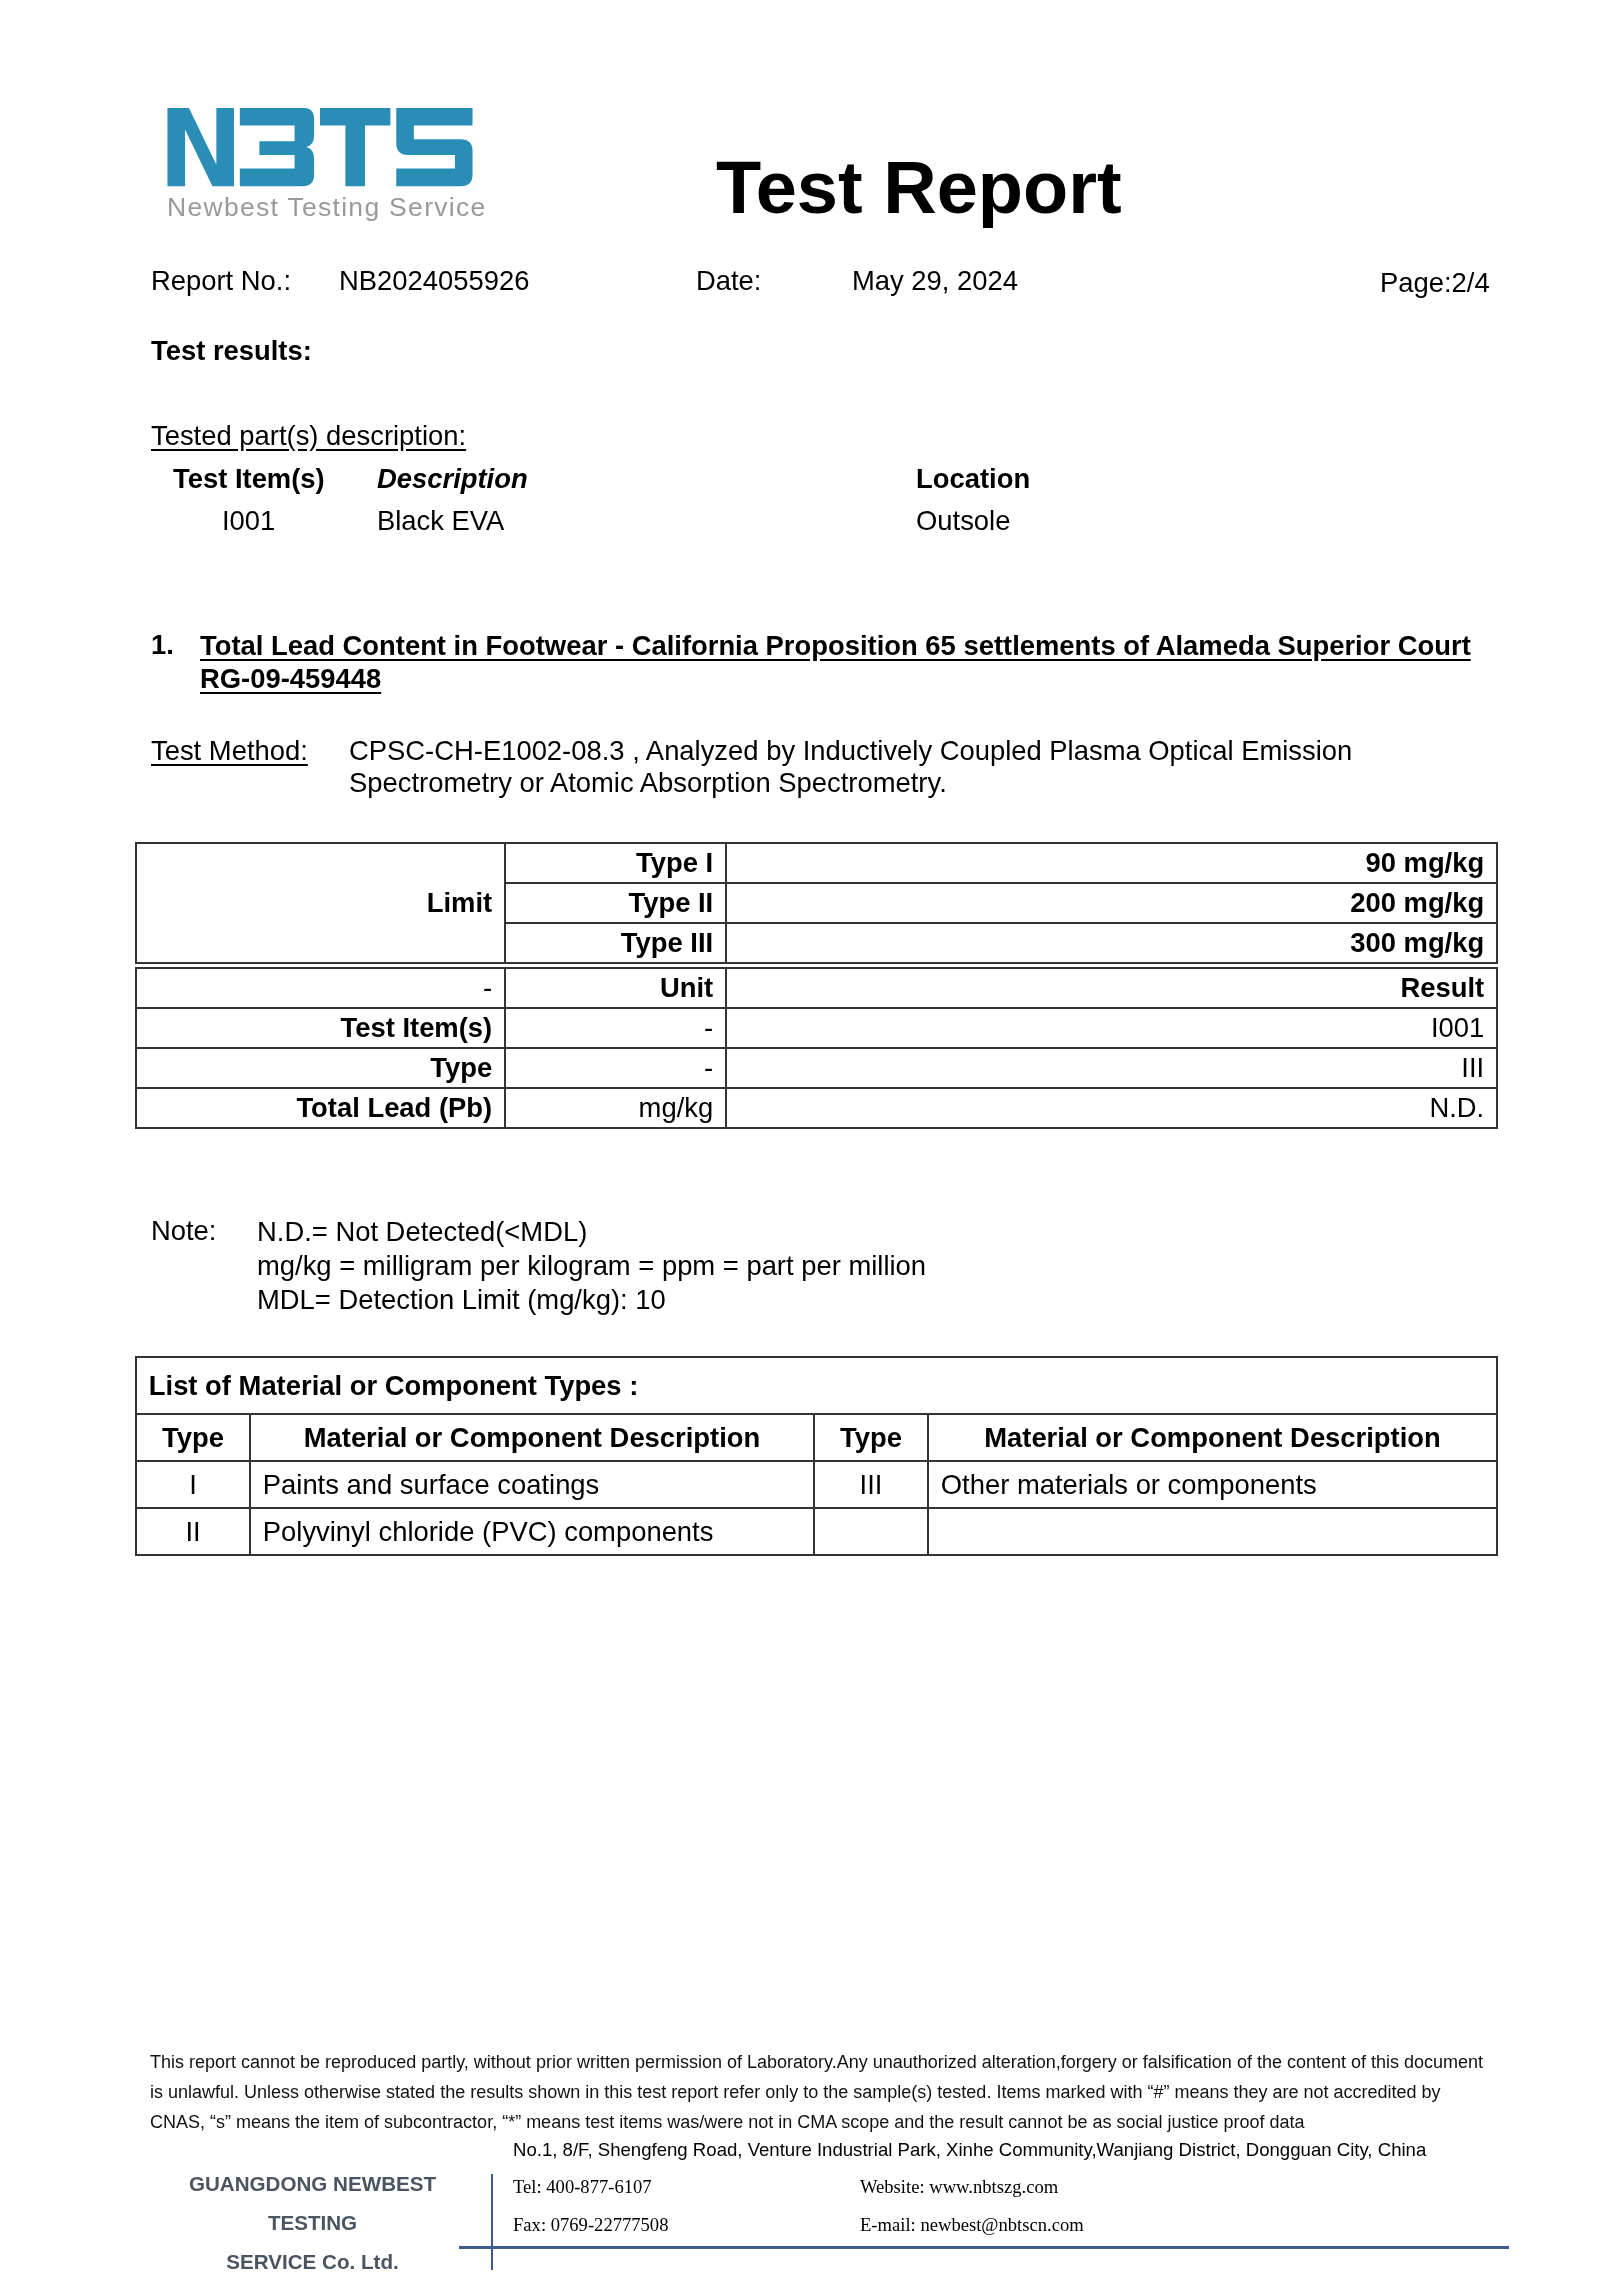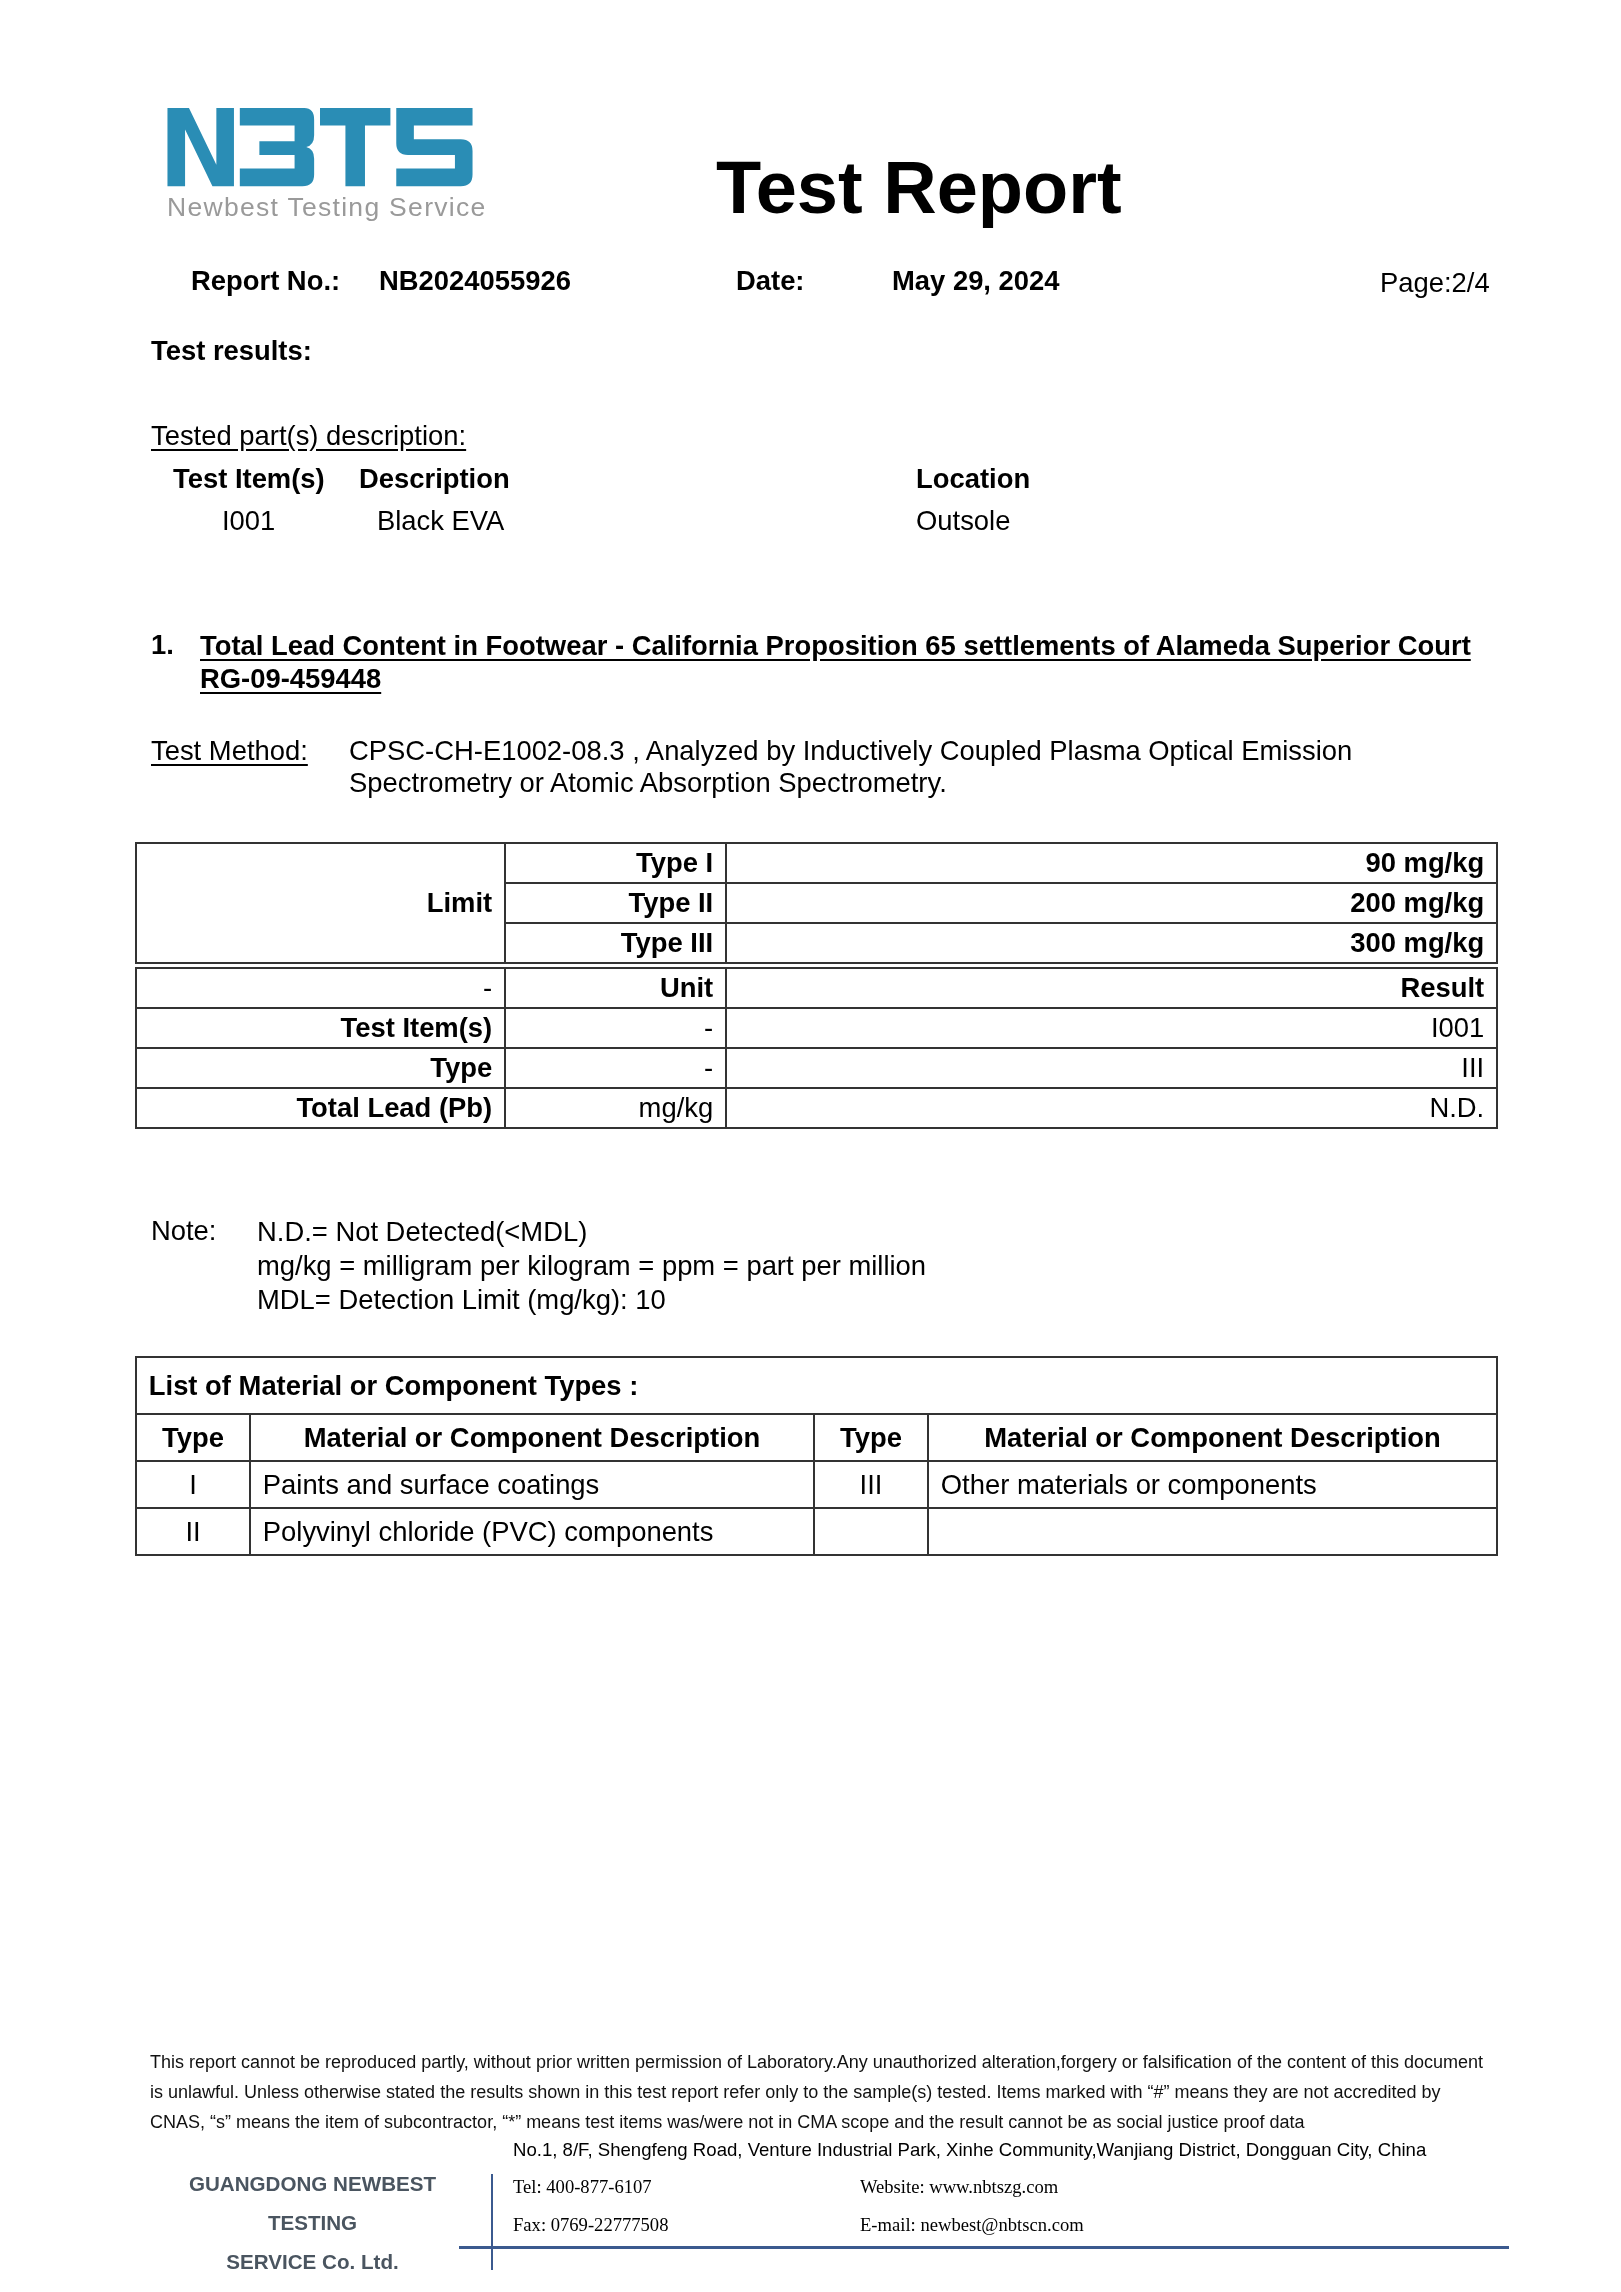--- a/index.html
+++ b/index.html
@@ -9,21 +9,21 @@
   .b { font-weight: bold; }
   .u { text-decoration: underline; text-underline-offset: 3.9px; }
 
   
   #logo { left: 167px; top: 106px; width: 306px; height: 125px; }
   #logo svg { display: block; }
   #logo-sub { left: 167px; top: 192px; font-size: 26.5px; color: #9a9a9a; letter-spacing: 1.3px; white-space: nowrap; }
 
   #title { left: 716px; top: 145px; font-size: 74px; font-weight: bold; white-space: nowrap; }
 
-  .hdr { font-size: 27.4px; font-weight: bold; top: 265px; white-space: nowrap; margin-left: 40px; }
+  .hdr { font-size: 27.4px; font-weight: normal; top: 265px; white-space: nowrap; }
   #page-no { font-size: 27.4px; top: 267px; left: 1380px; white-space: nowrap; }
 
   #test-results { left: 151px; top: 335px; font-size: 27.4px; font-weight: bold; }
 
   #tested-desc { left: 151px; top: 420px; font-size: 27.4px; }
   .tp { font-size: 27.4px; white-space: nowrap; }
   #sec1-num { left: 151px; top: 629px; }
   #sec1-text { left: 200px; top: 629px; width: 1294px; }
 
   #tm-label { left: 151px; top: 735px; font-size: 27.4px; }
@@ -73,21 +73,21 @@
 <div class="abs hdr" style="left:151px;">Report No.:</div>
 <div class="abs hdr" style="left:339px;">NB2024055926</div>
 <div class="abs hdr" style="left:696px;">Date:</div>
 <div class="abs hdr" style="left:852px;">May 29, 2024</div>
 <div id="page-no" class="abs">Page:2/4</div>
 
 <div id="test-results" class="abs">Test results:</div>
 
 <div id="tested-desc" class="abs u">Tested part(s) description:</div>
 <div class="abs tp b" style="left:173px; top:463px;">Test Item(s)</div>
-<div class="abs tp b" style="left:359px; top:463px;">Description</div>
+<div class="abs tp b" style="left:377px; top:463px;font-style:italic;">Description</div>
 <div class="abs tp b" style="left:916px; top:463px;">Location</div>
 <div class="abs tp" style="left:222px; top:505px;">I001</div>
 <div class="abs tp" style="left:377px; top:505px;">Black EVA</div>
 <div class="abs tp" style="left:916px; top:505px;">Outsole</div>
 
 <div id="sec1-num" class="abs b" style="font-size:27.4px;">1.</div>
 <div id="sec1-text" class="abs b u" style="font-size:27.4px; line-height:33px;">Total Lead Content in Footwear - California Proposition 65 settlements of Alameda Superior Court RG-09-459448</div>
 
 <div id="tm-label" class="abs u">Test Method:</div>
 <div id="tm-text" class="abs">CPSC-CH-E1002-08.3 , Analyzed by Inductively Coupled Plasma Optical Emission Spectrometry or Atomic Absorption Spectrometry.</div>

